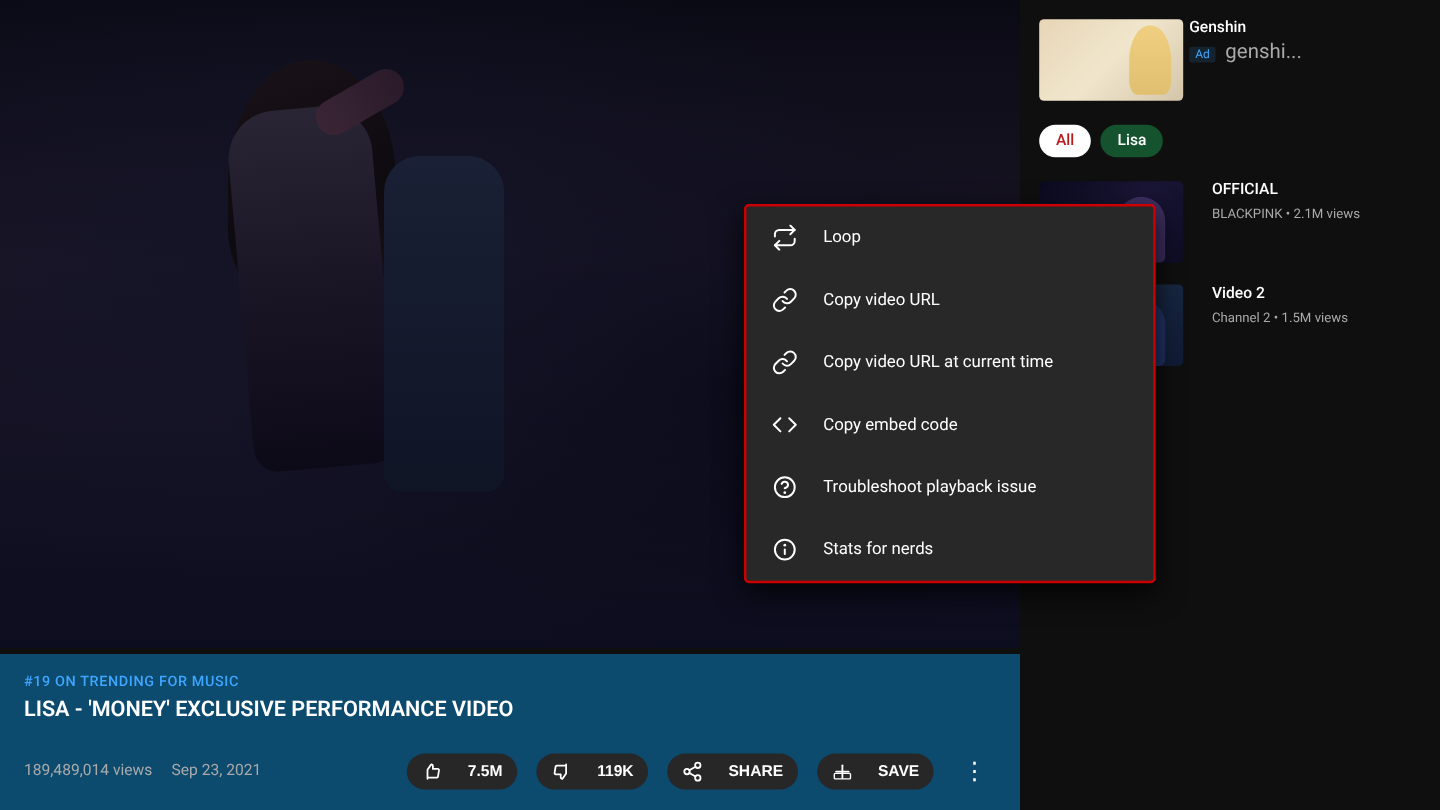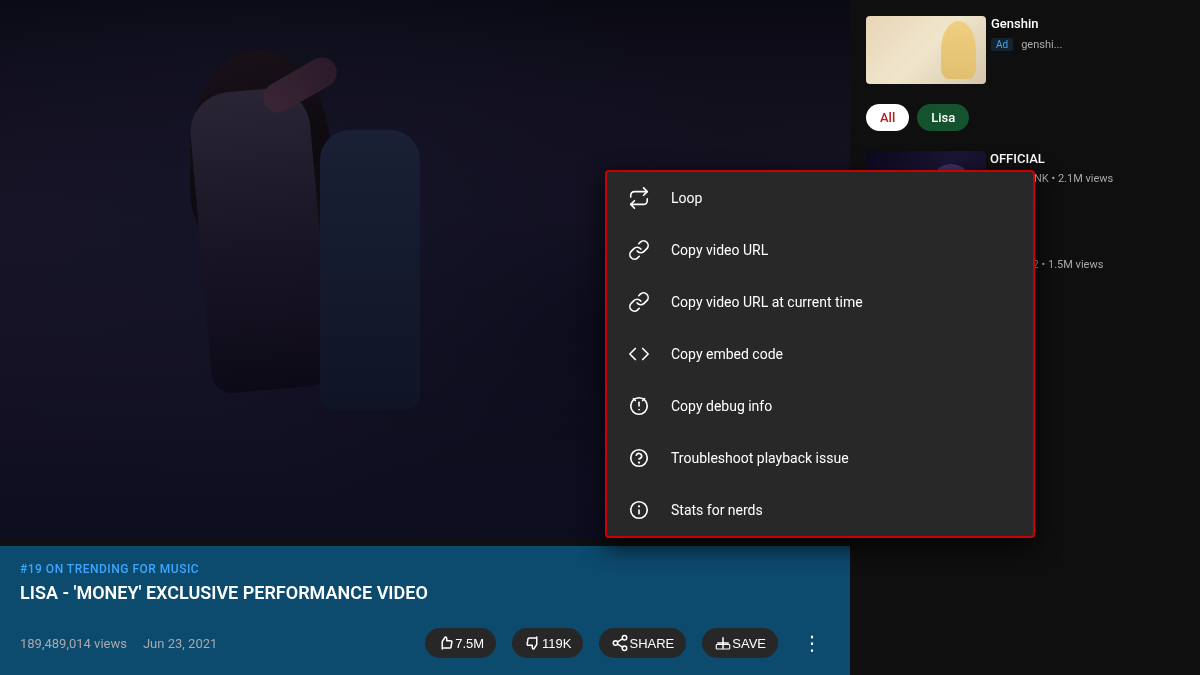--- a/index.html
+++ b/index.html
@@ -140,24 +140,24 @@
     .meta-actions {
       display: flex;
       align-items: center;
       gap: 16px;
       margin-left: auto;
     }
 
     .action-btn {
       display: flex;
       align-items: center;
-      gap: 0;
+      gap: 21px;
       color: #fff;
       font-size: 13px;
-      font-weight: 400;
+      font-weight: 700;
       cursor: pointer;
       background: #272727;
       padding: 6px 12px;
       border-radius: 18px;
       border: none;
       justify-content: space-between;
     }
 
     .action-btn .icon-svg {
       width: 18px;
@@ -232,21 +232,21 @@
       color: #3ea6ff;
       font-size: 10px;
       padding: 1px 5px;
       border-radius: 2px;
       margin-top: 3px;
       margin-right: 4px;
     }
 
     .ad-channel {
       color: #aaa;
-      font-size: 11px;
+      font-size: 17px;
     }
 
     
     .filter-chips {
       display: flex;
       gap: 8px;
       padding: 8px;
       margin-bottom: 4px;
     }
 
@@ -265,21 +265,21 @@
     }
 
     .chip-inactive {
       background: #14532d;
       color: #fff;
     }
 
     
     .sidebar-video {
       display: flex;
-      gap: 4px;
+      gap: 24px;
       padding: 8px;
       margin-bottom: 2px;
     }
 
     .sidebar-thumb {
       width: 120px;
       height: 68px;
       border-radius: 4px;
       flex-shrink: 0;
       position: relative;
@@ -322,23 +322,23 @@
     }
 
     .sidebar-video-meta {
       color: #aaa;
       font-size: 11px;
     }
 
     
     .context-menu {
       position: absolute;
-      left: 605px;
+      left: 620px;
       top: 170px;
-      width: 430px;
+      width: 343px;
       background: #282828;
       border-radius: 4px;
       border: 2px solid #cc0000;
       z-index: 100;
       box-shadow: 0 8px 24px rgba(0,0,0,0.8);
       overflow: hidden;
     }
 
     .menu-item {
       display: flex;
@@ -390,21 +390,21 @@
       <div class="figure2-body"></div>
     </div>
   </div>
 </div>
 
 <div class="video-info">
   <div class="trending-label">#19 ON TRENDING FOR MUSIC</div>
   <div class="video-title">LISA - 'MONEY' EXCLUSIVE PERFORMANCE VIDEO</div>
   <div class="video-meta">
     <span>189,489,014 views</span>
-    <span>Jun 23, 2021</span>
+    <span>Sep 23, 2021</span>
     <div class="meta-actions">
       <button class="action-btn">
         <svg class="icon-svg" viewBox="0 0 24 24" fill="none" stroke="currentColor" stroke-width="2">
           <path d="M7 10V20M7 10L11 4C12.1 4 13 4.9 13 6V9H18.5C19.3 9 19.9 9.6 19.8 10.4L18.7 17.4C18.6 18.1 18 18.6 17.3 18.6H7" stroke-linecap="round" stroke-linejoin="round"></path>
         </svg>
         <span>7.5M</span>
       </button>
       <button class="action-btn">
         <svg class="icon-svg" viewBox="0 0 24 24" fill="none" stroke="currentColor" stroke-width="2">
           <path d="M17 14V4M17 14L13 20C11.9 20 11 19.1 11 18V15H5.5C4.7 15 4.1 14.4 4.2 13.6L5.3 6.6C5.4 5.9 6 5.4 6.7 5.4H17" stroke-linecap="round" stroke-linejoin="round"></path>
@@ -521,32 +521,20 @@
   <div class="menu-item">
     <div class="menu-icon">
       <svg viewBox="0 0 24 24">
         <polyline points="16 18 22 12 16 6"></polyline>
         <polyline points="8 6 2 12 8 18"></polyline>
       </svg>
     </div>
     <span class="menu-label">Copy embed code</span>
   </div>
 
-  <div class="menu-item">
-    <div class="menu-icon">
-      <svg viewBox="0 0 24 24">
-        <circle cx="12" cy="12" r="9"></circle>
-        <line x1="12" y1="8" x2="12" y2="12"></line>
-        <circle cx="12" cy="16" r="0.5" fill="white" stroke="white" stroke-width="1"></circle>
-        <line x1="8" y1="6" x2="6" y2="4"></line>
-        <line x1="16" y1="6" x2="18" y2="4"></line>
-      </svg>
-    </div>
-    <span class="menu-label">Copy debug info</span>
-  </div>
 
   <div class="menu-item">
     <div class="menu-icon">
       <svg viewBox="0 0 24 24">
         <circle cx="12" cy="12" r="9"></circle>
         <path d="M9.09 9a3 3 0 0 1 5.83 1c0 2-3 3-3 3"></path>
         <line x1="12" y1="17" x2="12.01" y2="17" stroke-width="2.5"></line>
       </svg>
     </div>
     <span class="menu-label">Troubleshoot playback issue</span>

